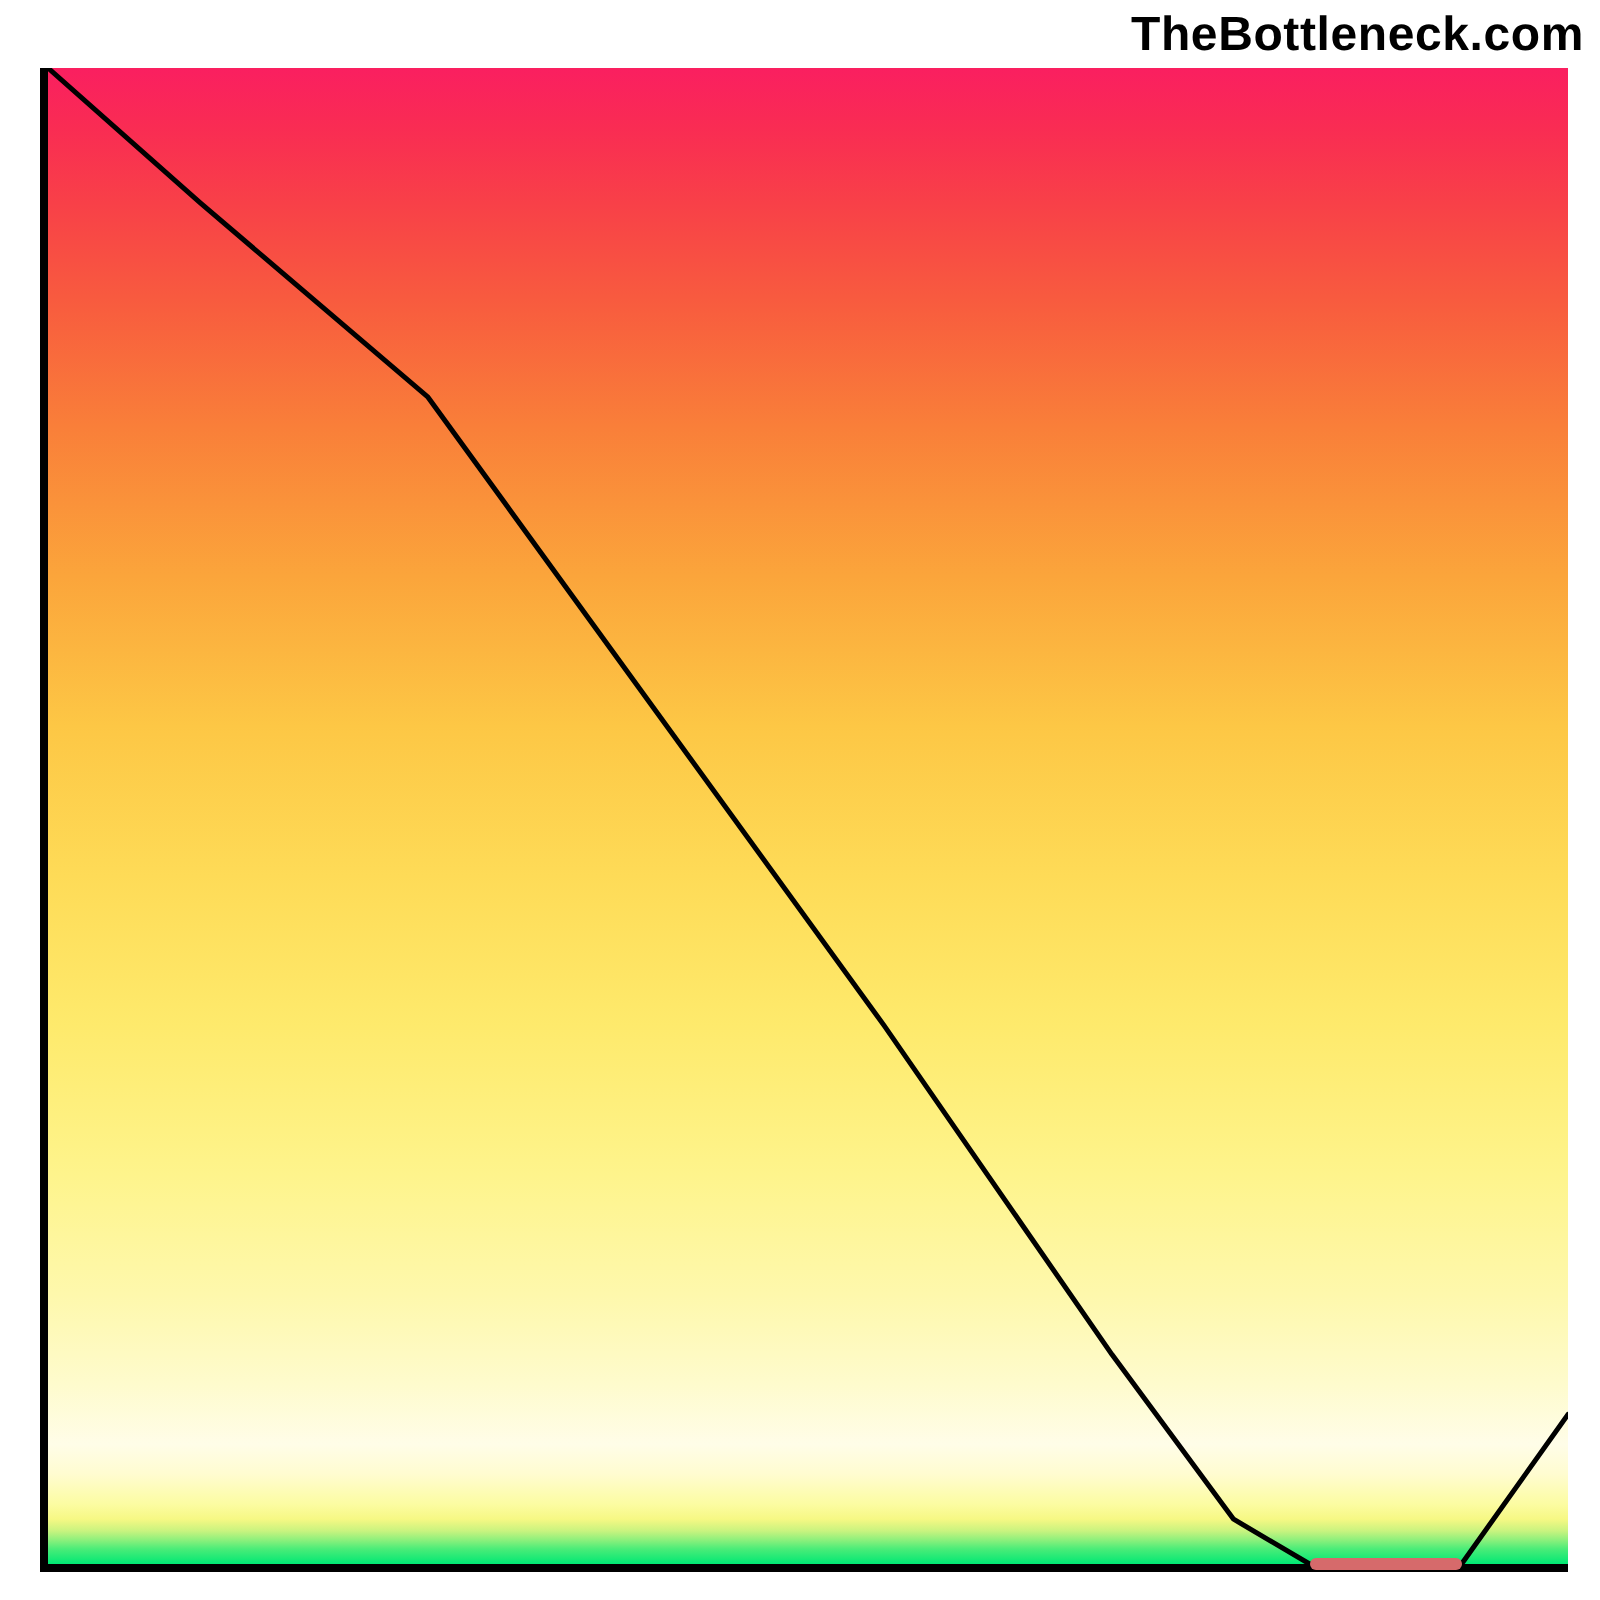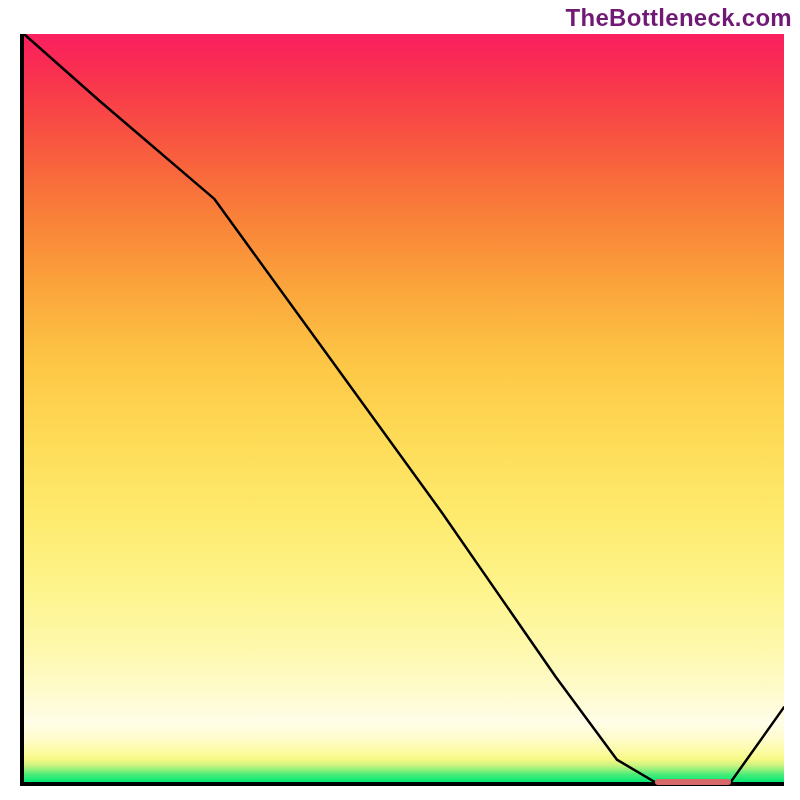--- a/index.html
+++ b/index.html
@@ -15,21 +15,21 @@
     position: relative;
     width: 800px;
     height: 800px;
   }
   .watermark {
     position: absolute;
     top: 4px;
     right: 8px;
     font-size: 24px;
     font-weight: bold;
-    color: #701a75;
+    color: #000000;
     letter-spacing: 0.3px;
     z-index: 10;
   }
   .plot-area {
     position: absolute;
     left: 20px;
     top: 34px;
     width: 760px;
     height: 748px;
     border-left: 4px solid #000;

